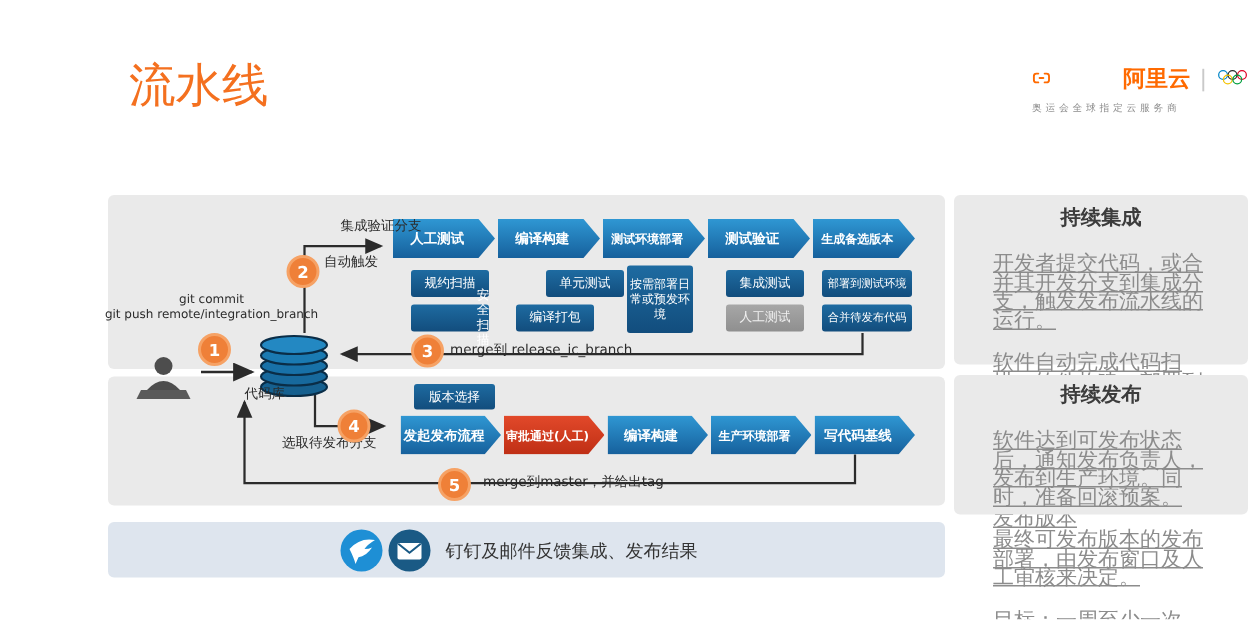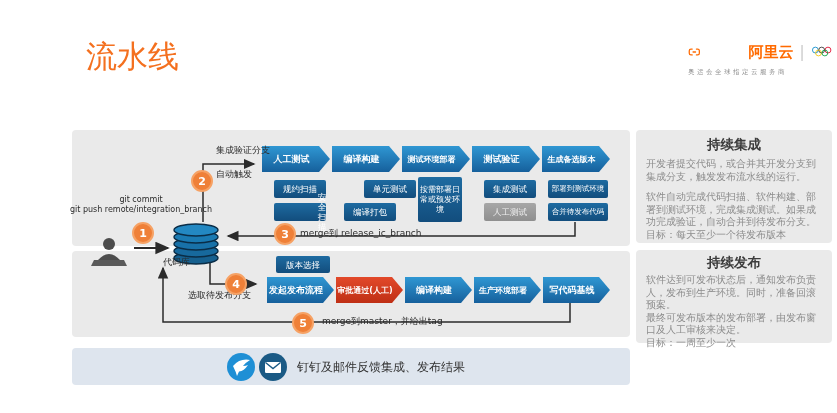--- a/index.html
+++ b/index.html
@@ -31,21 +31,21 @@
         border:2px solid #f6a265;box-sizing:border-box;color:#fff;font-size:11px;font-weight:bold;
         display:flex;align-items:center;justify-content:center;z-index:4;}
   .lbl{position:absolute;font-size:9px;color:#2b2b2b;z-index:3;white-space:nowrap;}
   .git-lines{position:absolute;left:66px;top:195px;width:150px;text-align:center;font-size:8px;
         color:#2b2b2b;line-height:10px;z-index:3;white-space:nowrap;}
   .connectors{position:absolute;left:0;top:0;z-index:1;}
   .art{position:absolute;z-index:2;}
   
   .infobox{position:absolute;background:#eaeaea;border-radius:4px;box-sizing:border-box;padding:6px 10px 4px;}
   .infobox h3{margin:0 0 4px;text-align:center;font-size:13.5px;color:#3c3c3c;font-weight:bold;}
-  .infobox p{margin:0;font-size:10px;color:#8c8c8c;line-height:12.5px;}
+  .infobox p{margin:16px;font-size:14px;color:#8c8c8c;line-height:12.5px;text-decoration:underline;}
   .infobox p.gap{margin-top:8px;}
   
   .footer-text{position:absolute;left:297px;top:359px;font-size:12px;color:#333;z-index:3;white-space:nowrap;}
   .icon-circle{position:absolute;z-index:3;}
 </style>
 </head>
 <body>
 
 <div class="canvas">
 
@@ -107,21 +107,21 @@
     <ellipse cx="24" cy="11" rx="22" ry="6" fill="#2388c2" stroke="#0a2d47" stroke-width="1.4"></ellipse>
   </svg>
   <div class="lbl" style="left:163px;top:256px;">代码库</div>
 
   <div class="badge" style="left:132px;top:222px;">1</div>
   <div class="badge" style="left:191px;top:170px;">2</div>
   <div class="badge" style="left:274px;top:223px;">3</div>
   <div class="badge" style="left:225px;top:273px;">4</div>
   <div class="badge" style="left:292px;top:312px;">5</div>
 
-  <div class="lbl" style="left:216px;top:144px;font-family:Liberation Mono, monospace;">集成验证分支</div>
+  <div class="lbl" style="left:227px;top:144px;font-family:Liberation Mono, monospace;">集成验证分支</div>
   <div class="lbl" style="left:216px;top:168px;">自动触发</div>
   <div class="lbl" style="left:300px;top:227px;">merge到 release_ic_branch</div>
 
   <div class="chev" style="left:262px;top:146px;">人工测试</div>
   <div class="chev" style="left:332px;top:146px;">编译构建</div>
   <div class="chev" style="left:402px;top:146px;font-size:8px;">测试环境部署</div>
   <div class="chev" style="left:472px;top:146px;">测试验证</div>
   <div class="chev" style="left:542px;top:146px;font-size:8px;">生成备选版本</div>
 
   <div class="subbox" style="left:274px;top:180px;width:52px;height:18px;">规约扫描</div>

